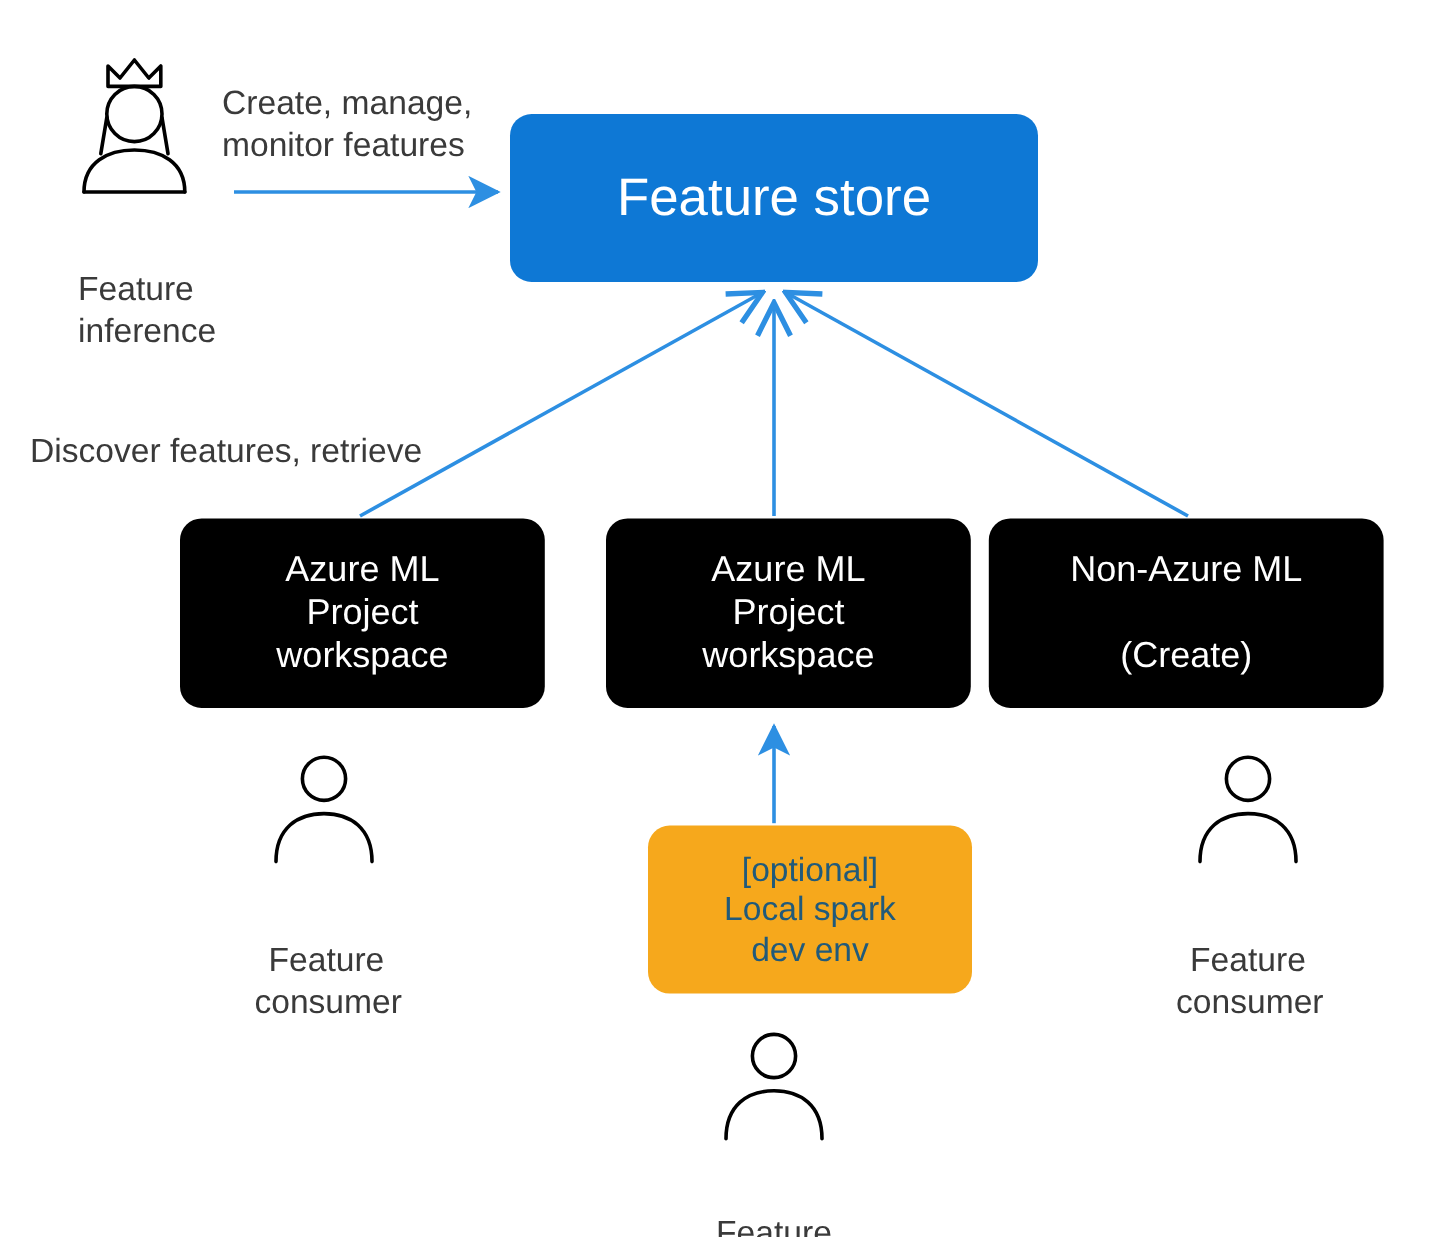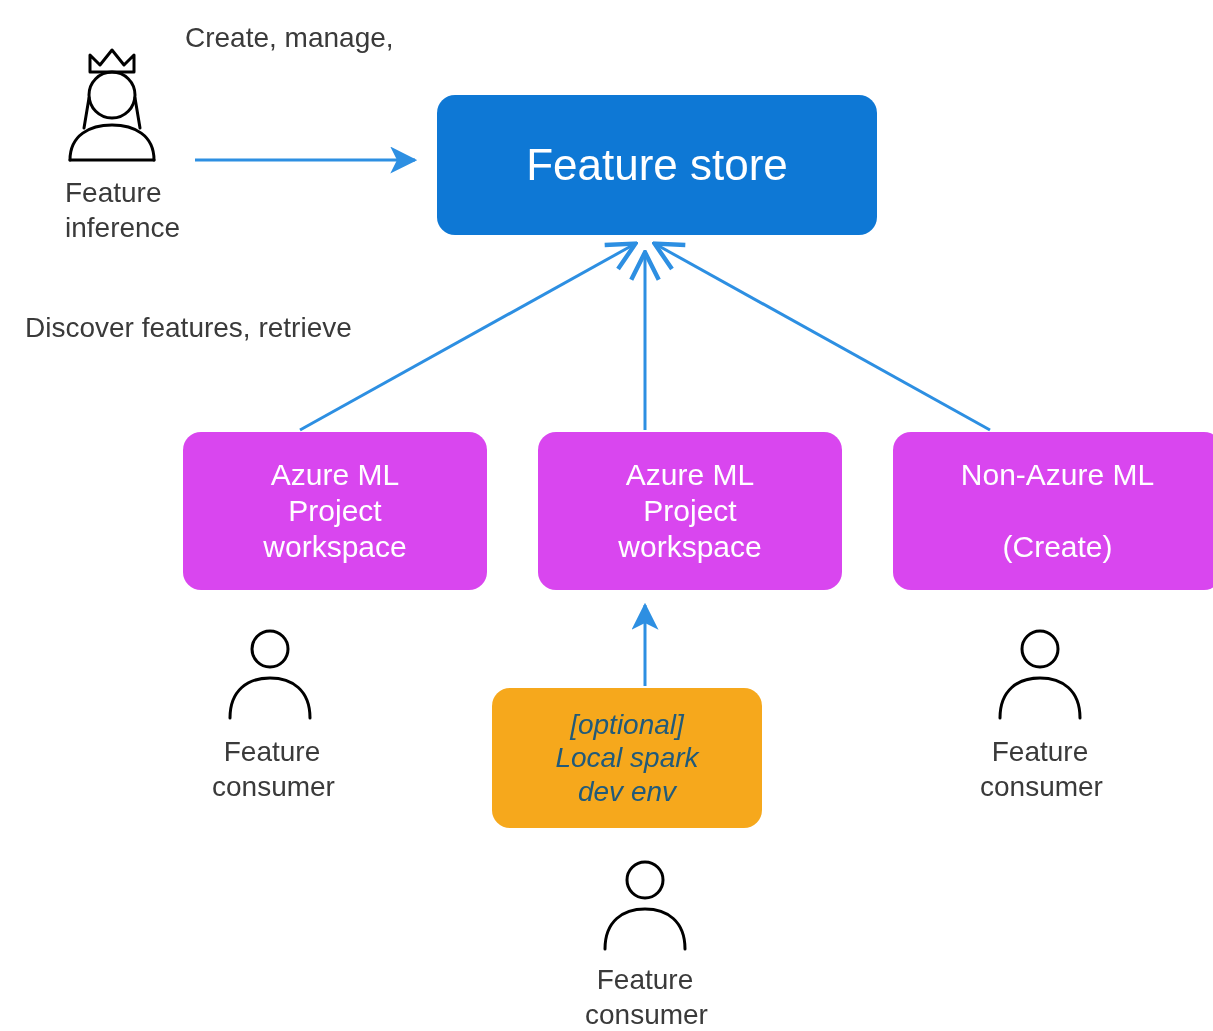--- a/index.html
+++ b/index.html
@@ -11,44 +11,43 @@
     font-family: "Segoe UI", Arial, sans-serif;
     color: #3a3a3a;
     position: relative;
   }
   .label {
     position: absolute;
     font-size: 28px;
     line-height: 1.25;
     color: #3a3a3a;
     text-align: center;
+    margin-top: 48px;
   }
   .box {
     position: absolute;
     border-radius: 18px;
     display: flex;
     align-items: center;
     justify-content: center;
     text-align: center;
     line-height: 1.2;
   }
   .feature-store {
     background: #0e78d5;
     color: #ffffff;
     font-size: 44px;
     font-weight: 400;
-    margin-left: 12px;
   }
   .gray-box {
-    background: #d946ef;
+    background: #000000;
     color: #ffffff;
     font-size: 30px;
     font-weight: 400;
     padding: 0 12px;
-    margin-left: 33px;
   }
   .orange-box {
     background: #f6a81c;
     color: #215a7a;
     font-size: 28px;
     font-weight: 400;
     padding: 0 10px;
   }
   svg.overlay {
     position: absolute;
@@ -104,20 +103,21 @@
   </g>
 
   <g stroke="#000" stroke-width="3" fill="none" stroke-linecap="round">
     <circle cx="645" cy="880" r="18"></circle>
     <path d="M605,949 C605,921 623,909 645,909 C667,909 685,921 685,949"></path>
   </g>
 </svg>
 
 <div class="label" style="left:185px; top:20px; text-align:left;">
   <span>Create, manage,</span><br>
+  <span>monitor features</span>
 </div>
 
 <div class="label" style="left:65px; top:175px; text-align:left;">
   <span>Feature</span><br>
   <span>inference</span>
 </div>
 
 <div class="box feature-store" style="left:425px; top:95px; width:440px; height:140px;">
   <span>Feature store</span>
 </div>
@@ -135,29 +135,29 @@
 </div>
 
 <div class="box gray-box" style="left:505px; top:432px; width:280px; height:158px;">
   <div>
     <span>Azure ML</span><br>
     <span>Project</span><br>
     <span>workspace</span>
   </div>
 </div>
 
-<div class="box gray-box" style="left:860px; top:432px; width:305px; height:158px;">
+<div class="box gray-box" style="left:824px; top:432px; width:305px; height:158px;">
   <div>
     <span>Non-Azure ML</span><br>
     <br>
     <span>(Create)</span>
   </div>
 </div>
 
-<div class="box orange-box" style="left:492px; top:688px; width:250px; height:140px;font-style:italic;">
+<div class="box orange-box" style="left:540px; top:688px; width:250px; height:140px;">
   <div>
     <span>[optional]</span><br>
     <span>Local spark</span><br>
     <span>dev env</span>
   </div>
 </div>
 
 <div class="label" style="left:212px; top:734px; width:120px;">
   <span>Feature</span><br>
   <span>consumer</span>

